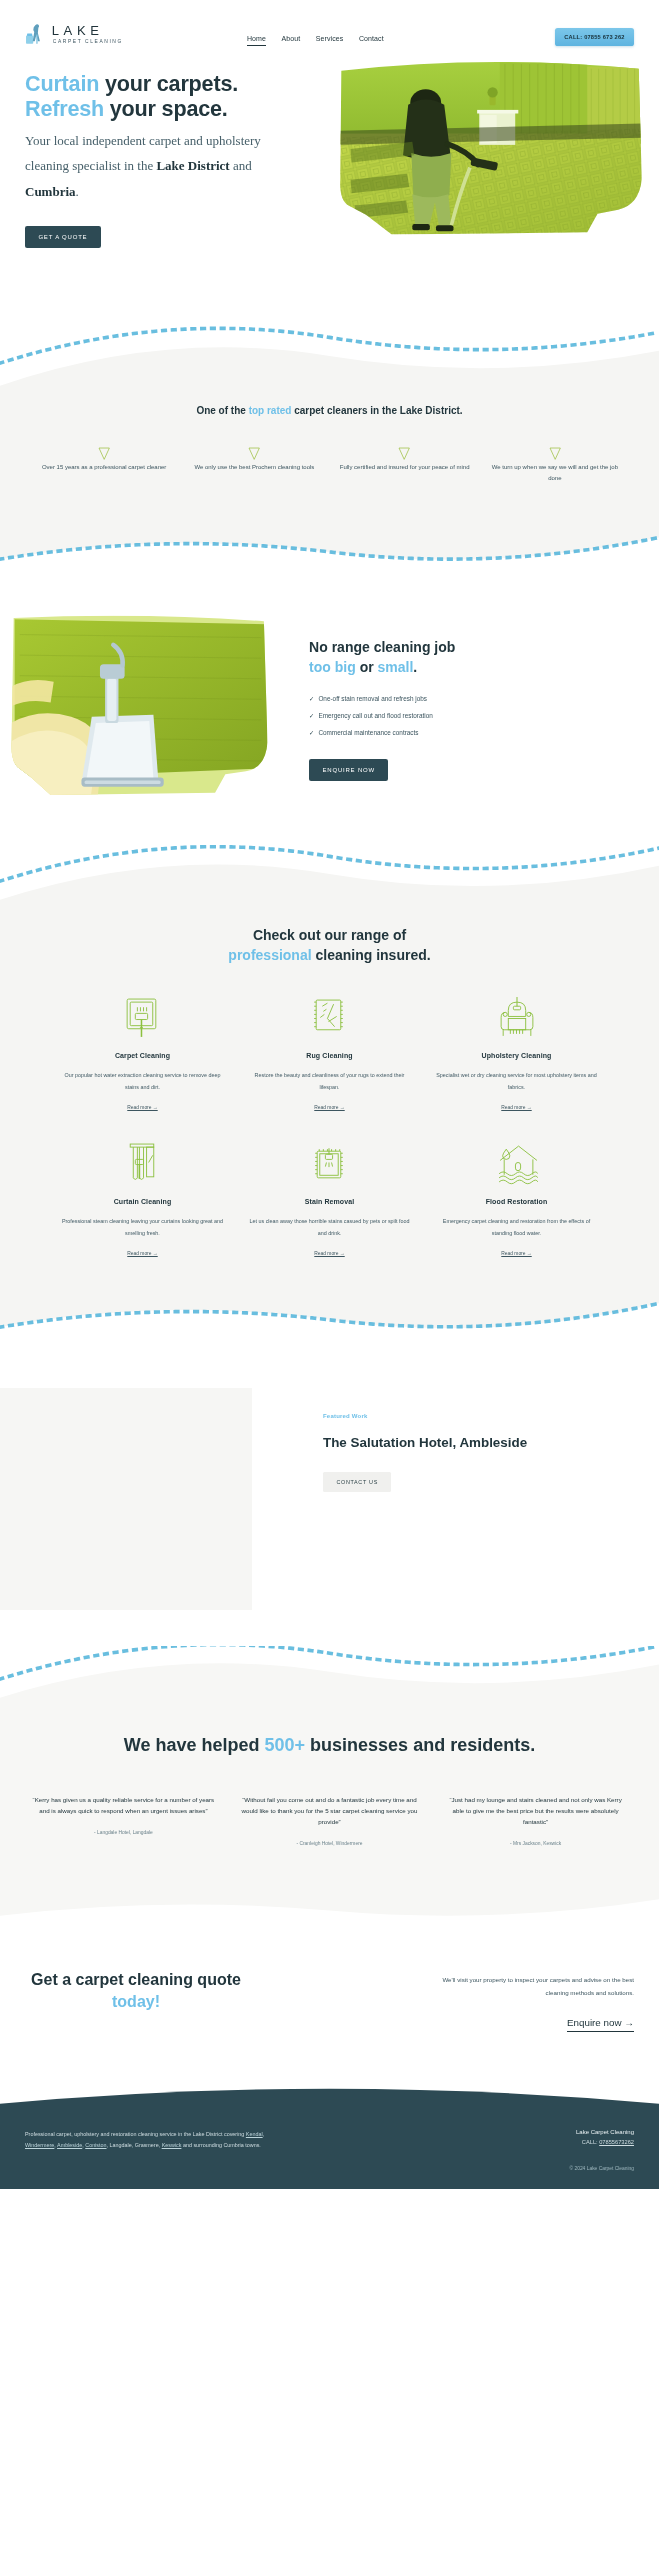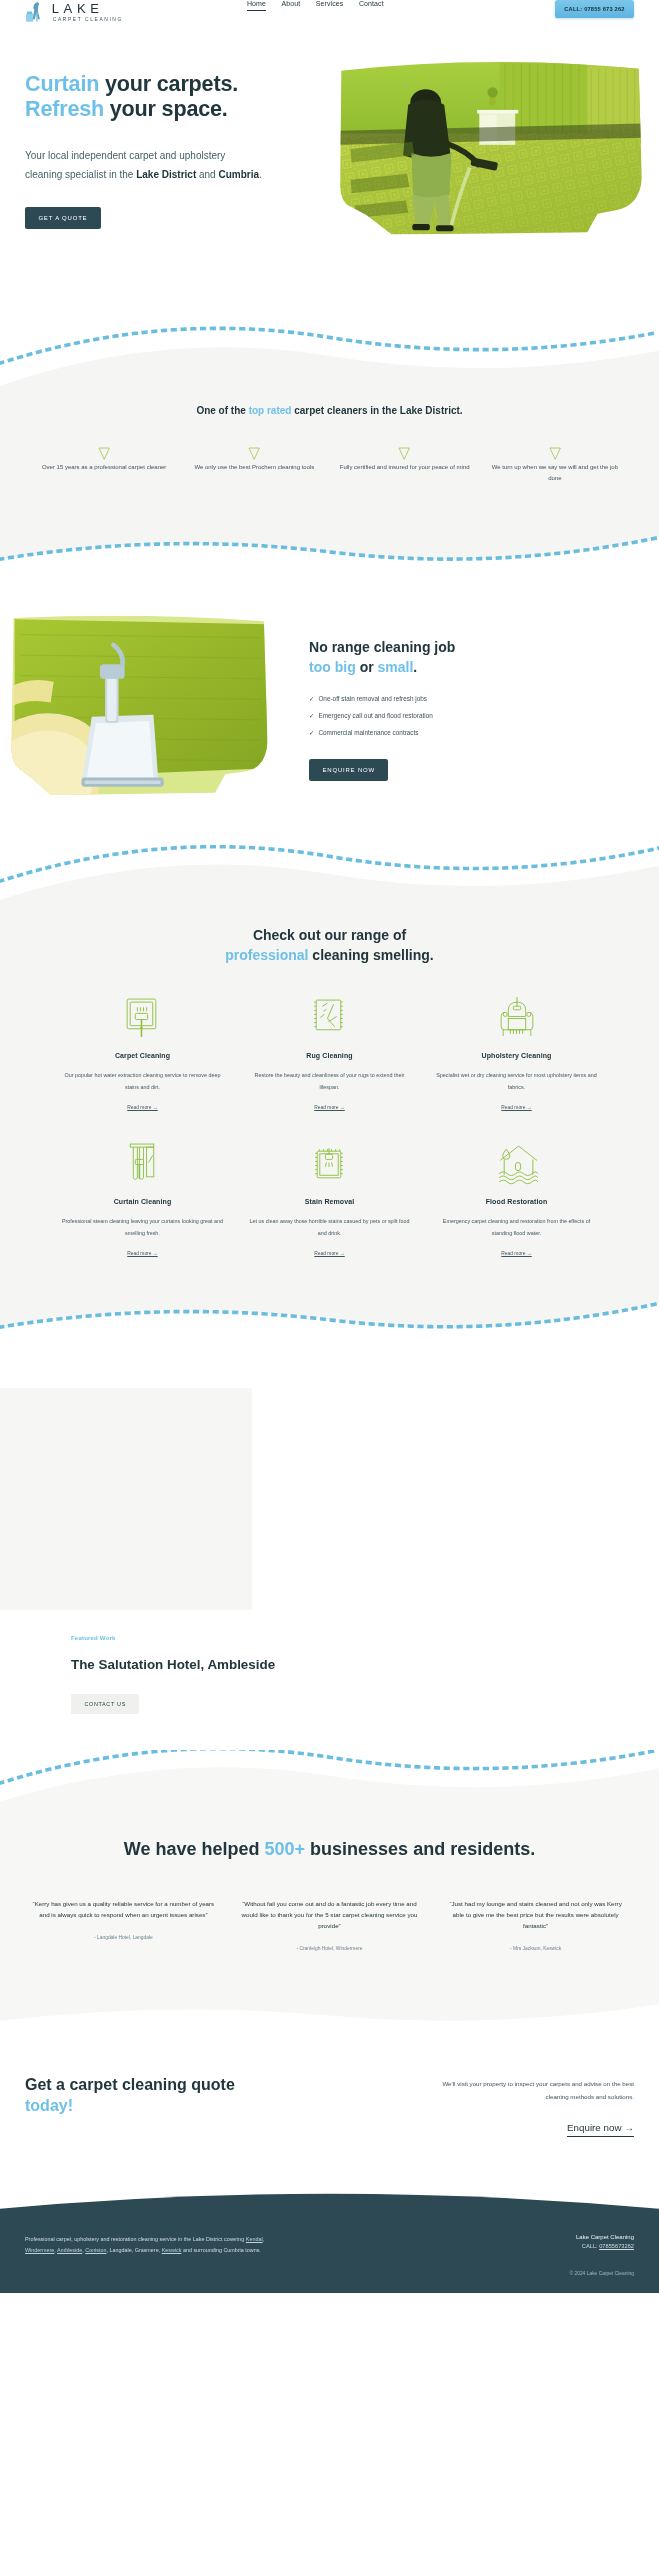--- a/index.html
+++ b/index.html
@@ -9,21 +9,21 @@
     background: #ffffff;
     color: #2b4146;
     -webkit-font-smoothing: antialiased;
   }
   .page { width: 659px; position: relative; overflow: hidden; }
 
   
   .header {
     height: 46px;
     display: flex;
-    align-items: flex-start;
+    align-items: flex-end;
     padding: 0 25px;
     position: relative;
     z-index: 30;
     background: #fff;
   }
   .logo { display: flex; align-items: center; gap: 5.2px; }
   .logo-mark { width: 21.6px; height: 24px; position: relative; flex: 0 0 auto; }
   .logo-text { display: flex; flex-direction: column; line-height: 1; }
   .logo-title {
     font-size: 13px; letter-spacing: 4.6px; font-weight: 400;
@@ -58,22 +58,22 @@
     display: flex;
     align-items: flex-start;
   }
   .hero-left { width: 268px; padding-top: 25px; }
   .hero h1 {
     font-size: 21.6px; line-height: 1.18; font-weight: 700;
     letter-spacing: -0.2px; color: #22363d;
   }
   .accent { color: #6fc0e8; }
   .hero p {
-    margin-top: 24px;
-    font-size: 10px; line-height: 1.95; color: #47606a; max-width: 237px;
+    margin-top: 6px;
+    font-size: 13px; line-height: 1.95; color: #47606a; max-width: 237px; font-family: Liberation Serif, serif;
   }
   .hero p b { color: #22363d; font-weight: 700; }
   .btn-dark {
     display: inline-block;
     margin-top: 21.6px;
     background: #2d4a54; color: #fff;
     font-size: 6px; letter-spacing: 0.8px;
     padding: 8.2px 13.4px; border-radius: 2.1px;
     text-decoration: none; border: none; cursor: pointer;
     font-weight: 500;
@@ -133,21 +133,21 @@
   .svc p {
     font-size: 5.4px; line-height: 2.2; color: #425b65; margin-top: 11.3px;
   }
   .readmore {
     display: inline-block; margin-top: 11.3px;
     font-size: 4.9px; color: #3c555f; text-decoration: underline;
   }
 
   
   .featured { background: #fff; padding: 33px 0 36px; }
-  .featured-inner { display: flex; align-items: flex-start; flex-direction: column; }
+  .featured-inner { display: flex; align-items: flex-start; }
   .featured-img {
     width: 252px; height: 222px; background: #f6f6f4; margin-left: 0;
   }
   .featured-right { padding-left: 71px; padding-top: 25px; }
   .eyebrow {
     font-size: 6px; font-weight: 700; color: #6fc0e8; letter-spacing: 0.2px;
   }
   .featured-right h2 {
     font-size: 13.4px; line-height: 1.42; font-weight: 700; color: #22363d;
     margin-top: 14.4px;
@@ -169,21 +169,21 @@
     display: grid; grid-template-columns: repeat(3,1fr);
     margin-top: 36px; padding: 0 25px; gap: 9.3px;
   }
   .t-card { text-align: center; padding: 0 7.2px; }
   .t-quote { font-size: 6.2px; line-height: 1.78; color: #22363d; font-weight: 500; }
   .t-author { margin-top: 14.4px; font-size: 4.9px; color: #6c838c; }
 
   
   .cta { background: #fff; padding: 40px 25px 49px; display: flex; }
   .cta h2 {
-    font-size: 16px; line-height: 1.35; font-weight: 700; color: #22363d; width: 222px;
+    font-size: 16px; line-height: 1.35; font-weight: 700; color: #22363d; width: 222px; text-align: center;
   }
   .cta-right { margin-left: auto; width: 206px; text-align: right; padding-top: 3.1px; }
   .cta-right p { font-size: 6.2px; line-height: 2.1; color: #3c555f; }
   .enquire {
     display: inline-block; margin-top: 18.5px;
     font-size: 9.8px; color: #22363d; text-decoration: none;
     border-bottom: 0.7px solid #22363d; padding-bottom: 3.1px;
   }
 
   
@@ -419,21 +419,21 @@
   <div>
     <svg class="wave" viewBox="0 0 1280 120" preserveAspectRatio="none" height="62">
       <path d="M0 106 Q320 2 640 56 T1280 40 L1280 120 L0 120 Z" fill="#f5f5f3"></path>
       <path d="M0 70 Q320 -32 640 22 T1280 6" fill="none" stroke="#4fb3d9" stroke-width="7" stroke-dasharray="5 14" stroke-linecap="square" opacity=".85"></path>
     </svg>
   </div>
 
   <section class="services">
     <h2>
       <span>Check out our range of </span><br>
-      <span class="accent">professional</span><span> cleaning smelling.</span>
+      <span class="accent">professional</span><span> cleaning insured.</span>
     </h2>
 
     <div class="svc-grid">
 
       <div class="svc">
         <div class="svc-icon">
           <svg width="37" height="43" viewBox="0 0 72 84" fill="none" stroke="#8cc03f" stroke-width="1.8">
             <rect x="6" y="4" width="56" height="58" rx="3"></rect>
             <rect x="12" y="10" width="44" height="46" rx="2"></rect>
             <path d="M26 20 v8 M32 20 v8 M38 20 v8 M44 20 v8"></path>

